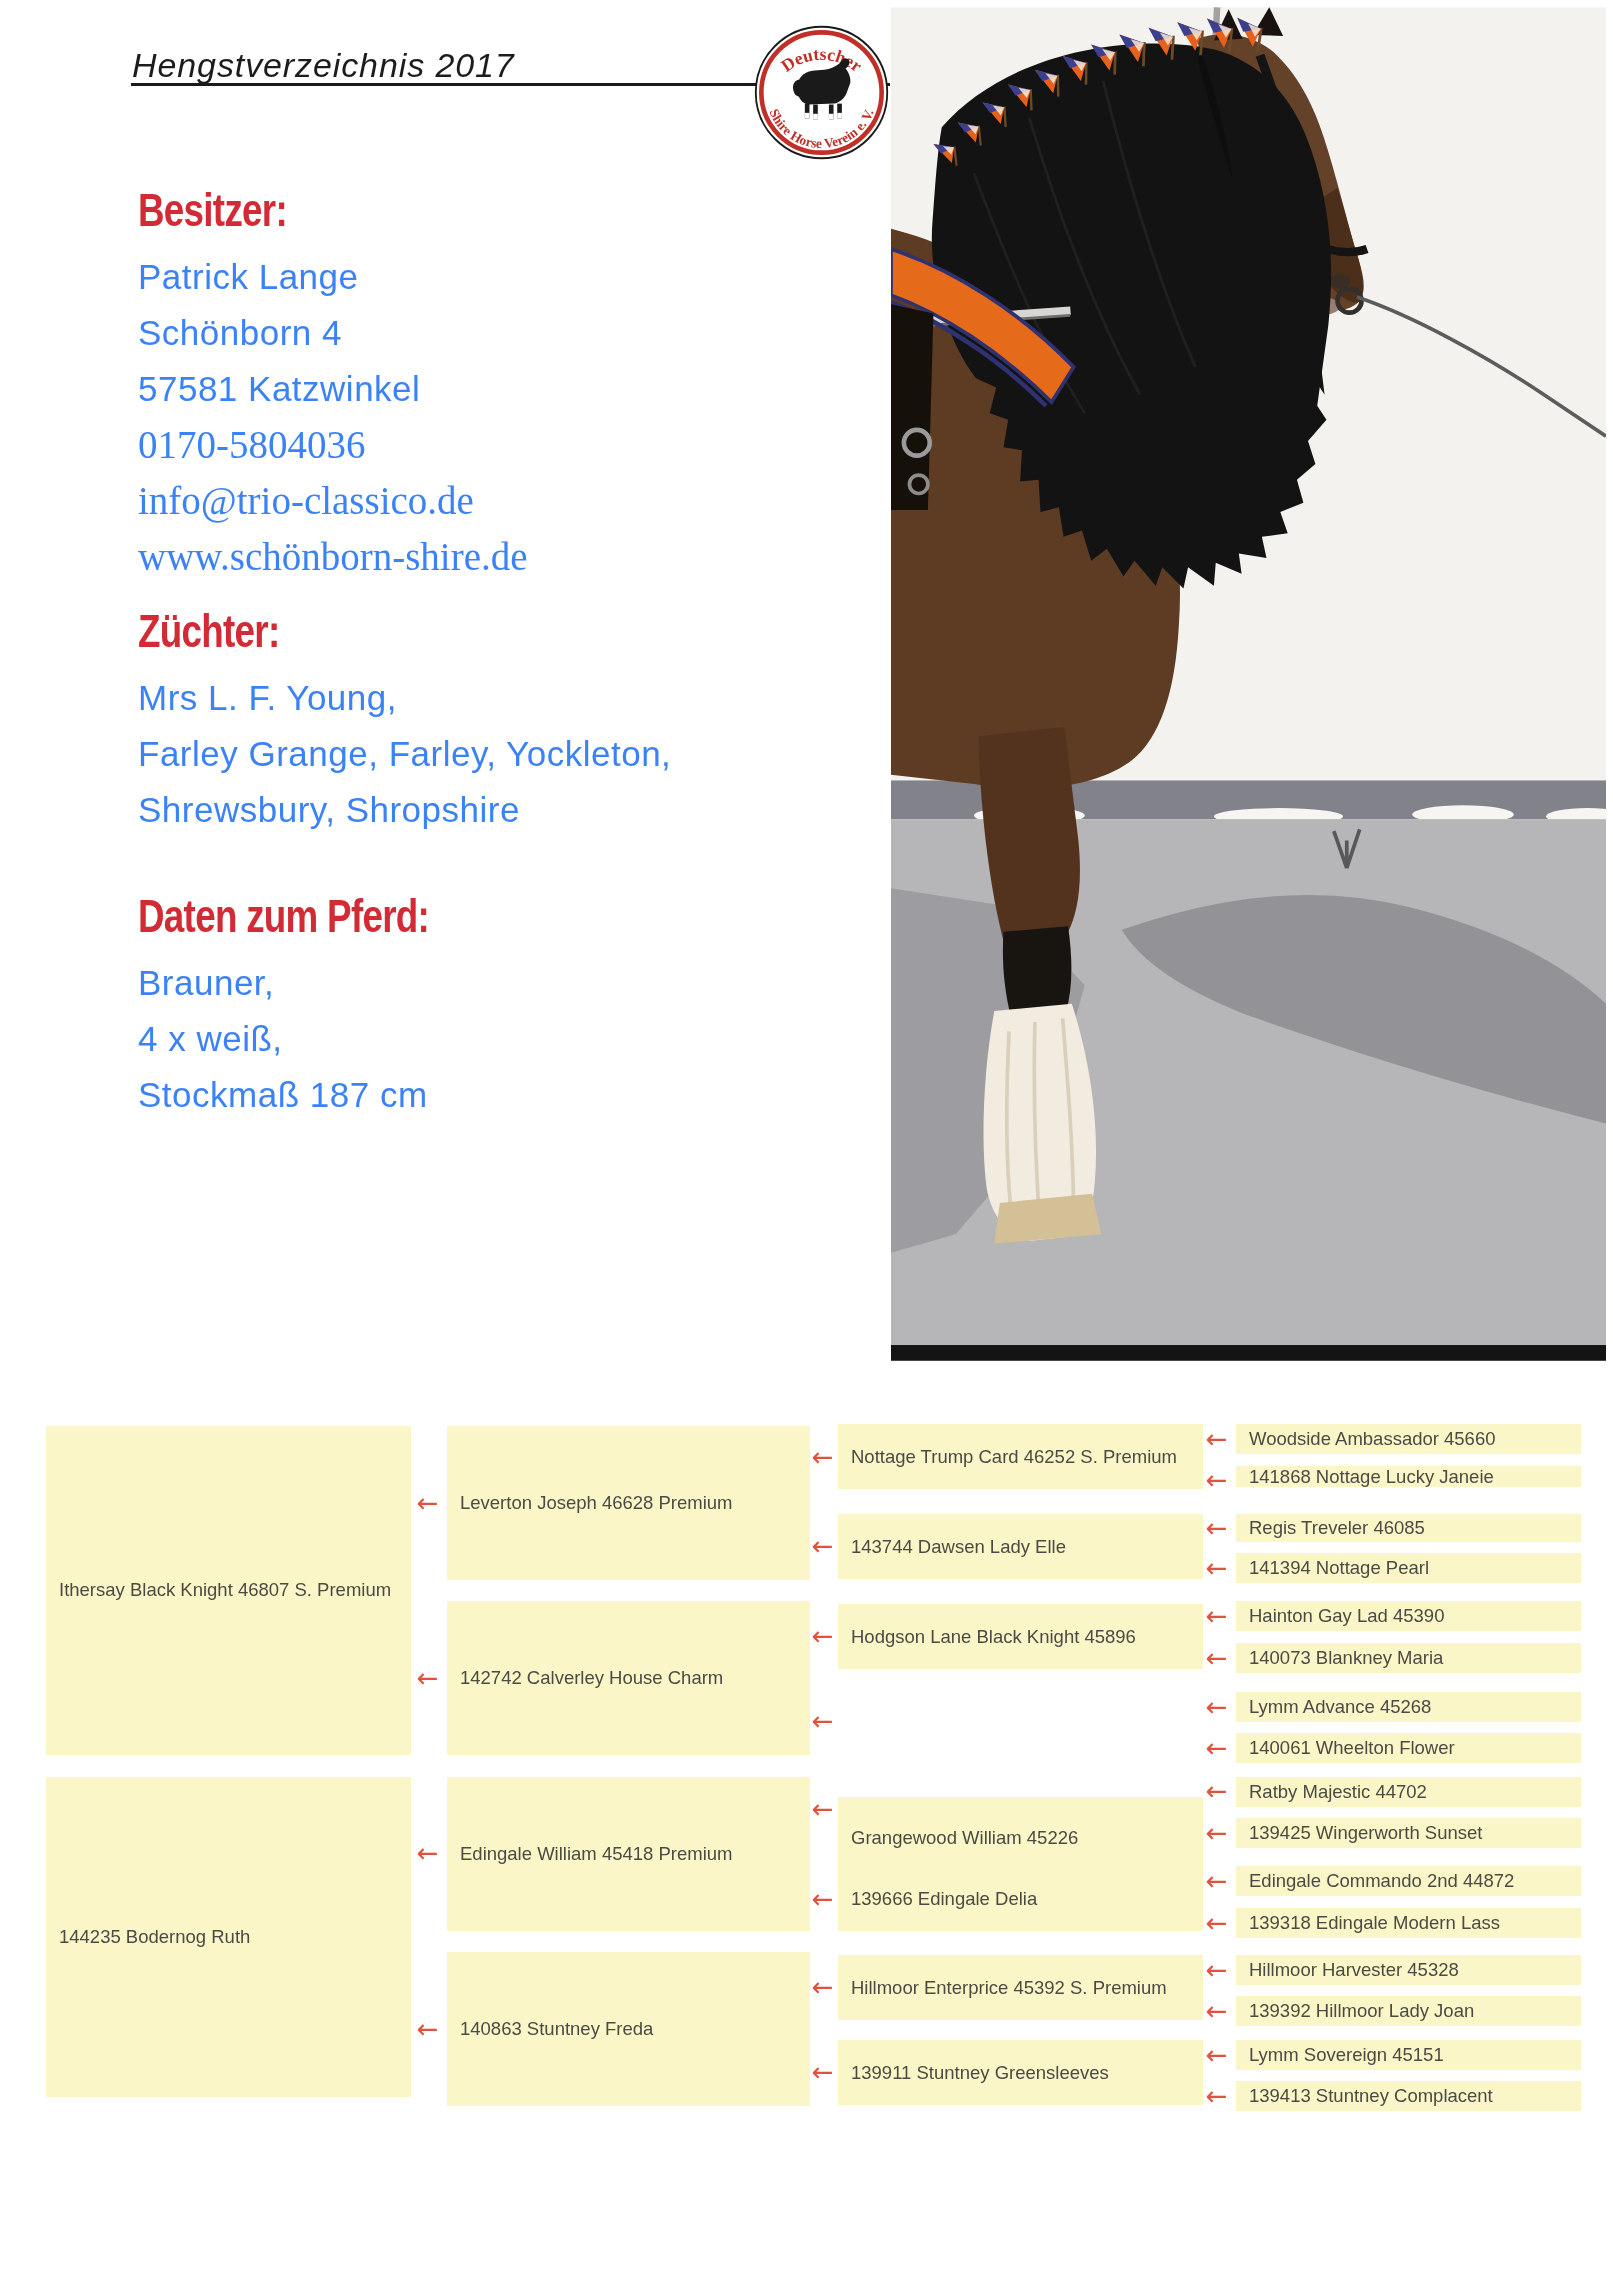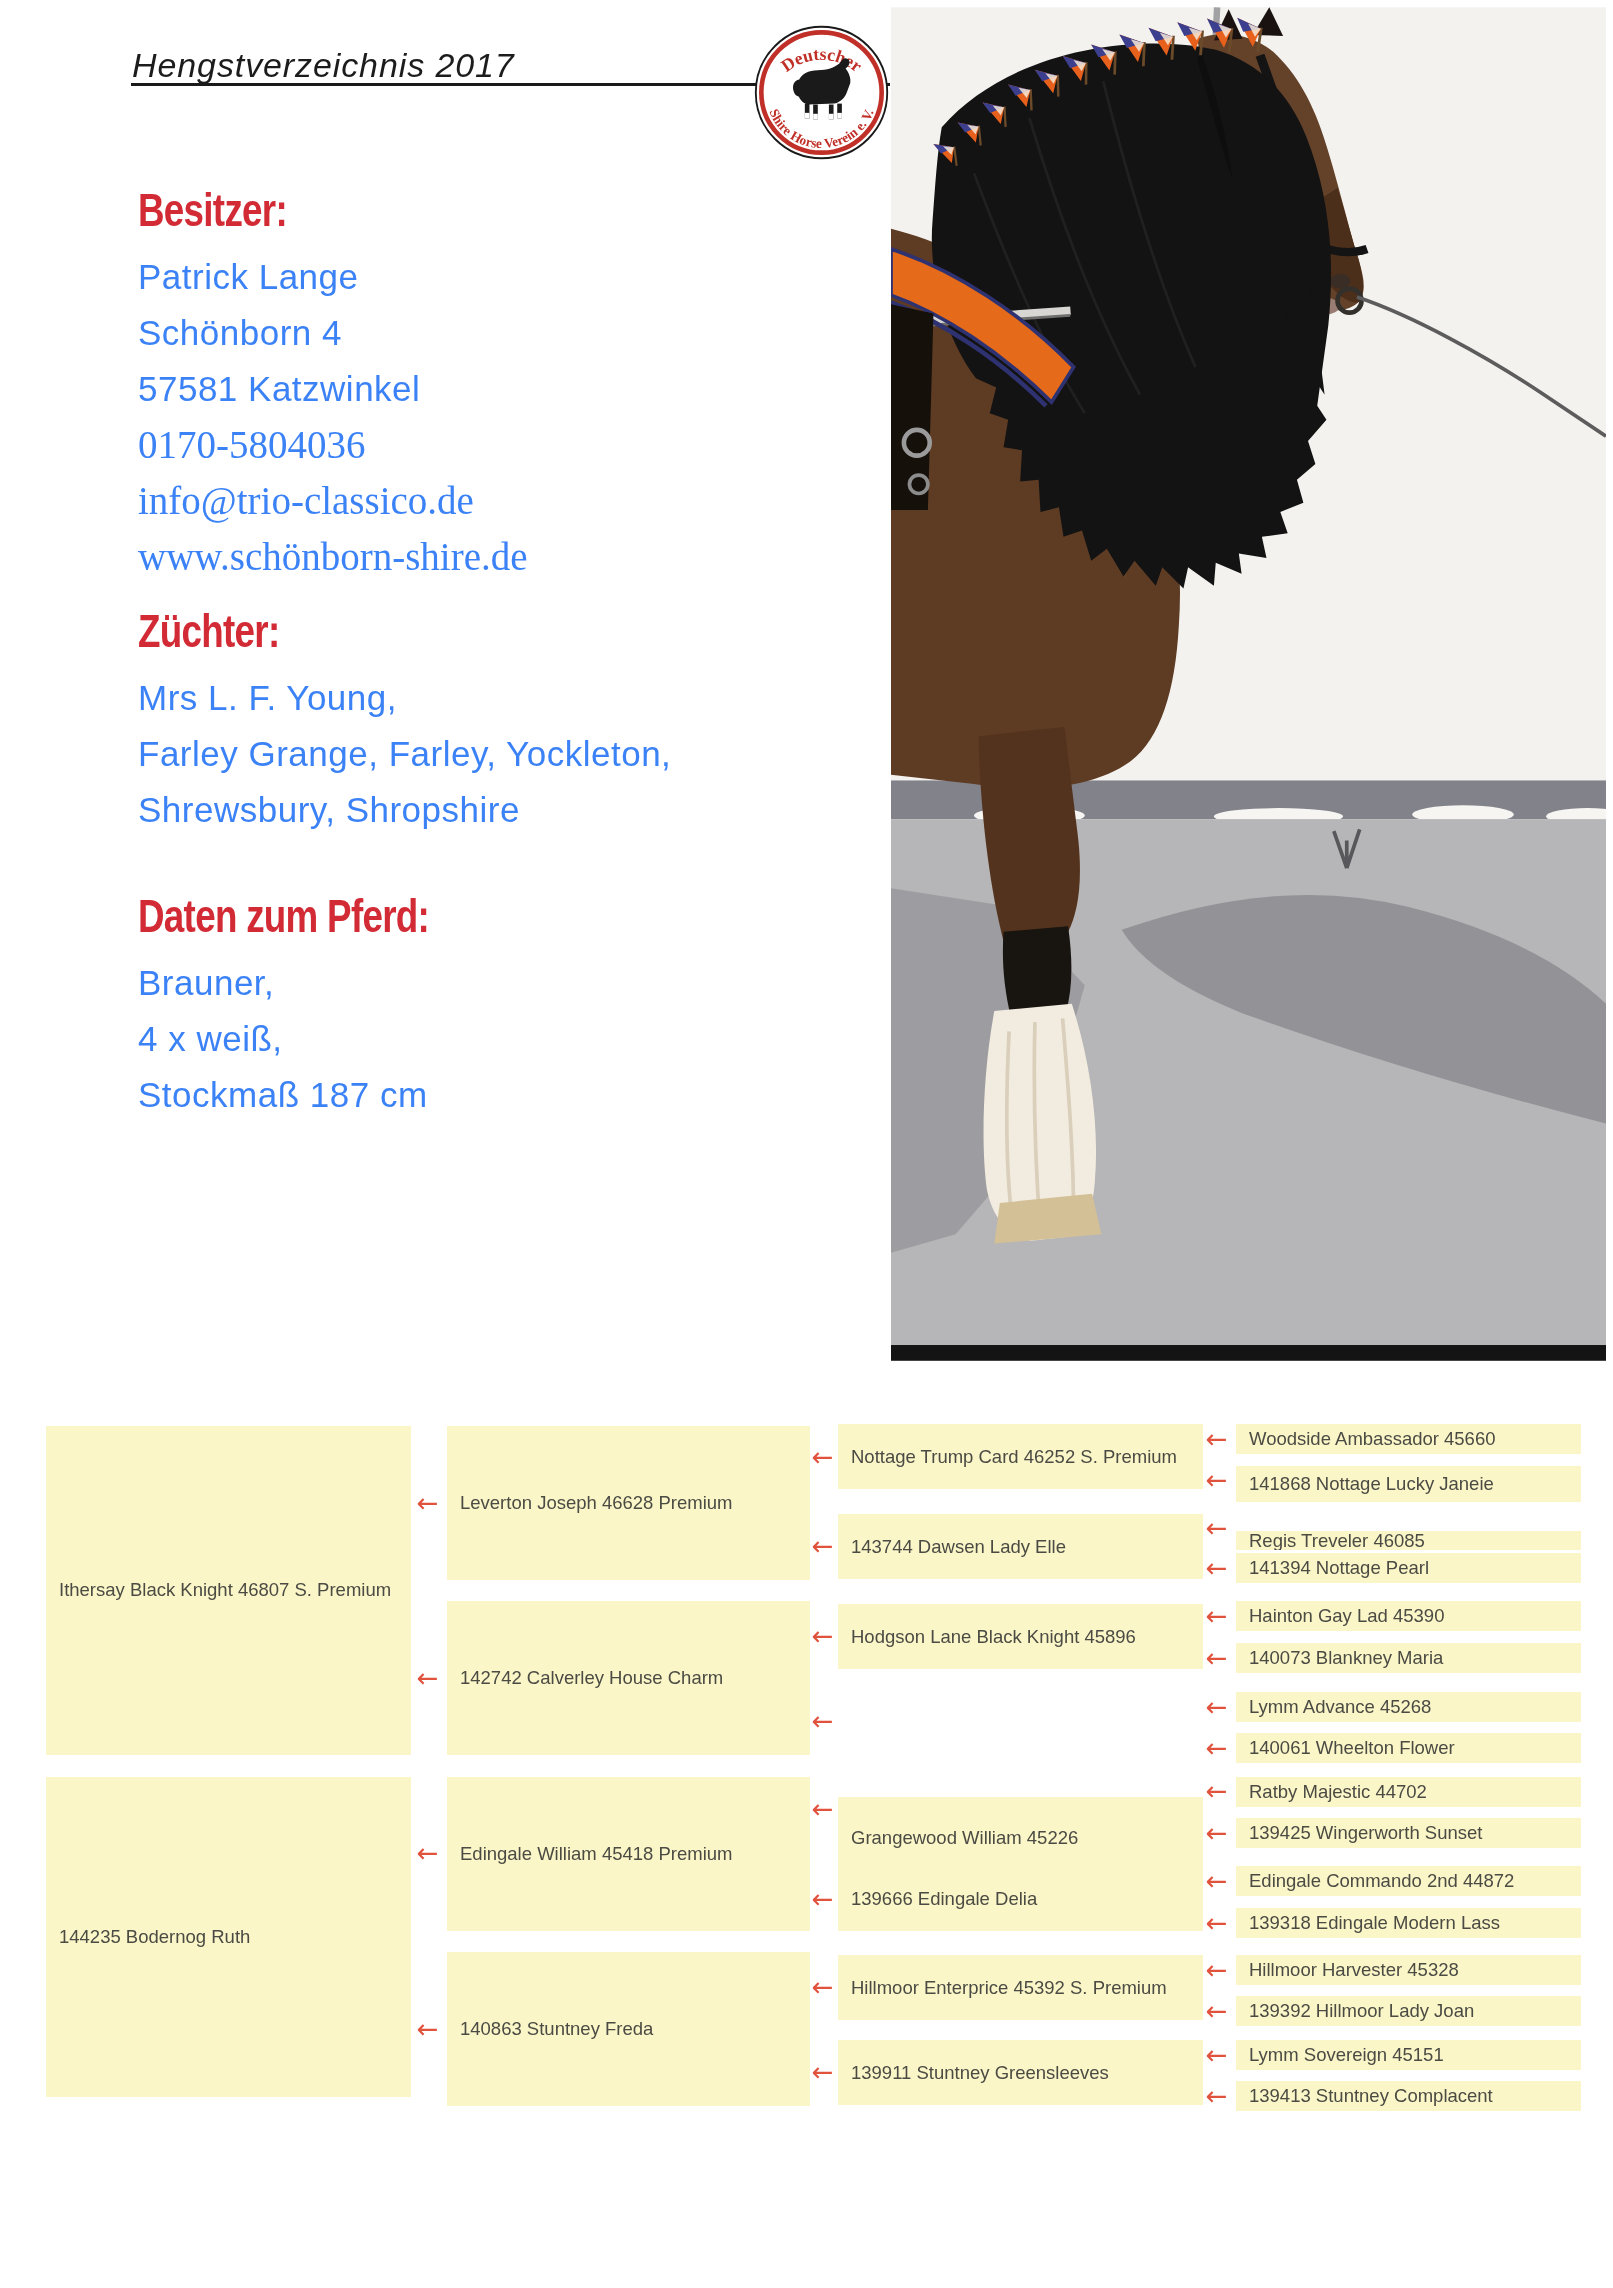--- a/index.html
+++ b/index.html
@@ -210,22 +210,22 @@
 
     <div class="pb c3" style="top:0px;height:65px;">Nottage Trump Card 46252 S. Premium</div>
     <div class="pb c3" style="top:90px;height:65px;">143744  Dawsen Lady Elle</div>
     <div class="pb c3" style="top:180px;height:65px;">Hodgson Lane Black Knight 45896</div>
     <div class="pb c3" style="top:353px;height:81px;margin-top:20px;">Grangewood William 45226</div>
     <div class="pb c3" style="top:442px;height:65px;">139666  Edingale Delia</div>
     <div class="pb c3" style="top:531px;height:65px;">Hillmoor Enterprice 45392  S. Premium</div>
     <div class="pb c3" style="top:616px;height:65px;">139911 Stuntney Greensleeves</div>
 
     <div class="pb c4" style="top:0px;height:29.5px;">Woodside Ambassador 45660</div>
-    <div class="pb c4" style="top:42px;height:36px;">141868 Nottage Lucky Janeie</div>
-    <div class="pb c4" style="top:90px;height:19px;margin-top:17px;">Regis Treveler 46085</div>
+    <div class="pb c4" style="top:42px;height:21px;">141868 Nottage Lucky Janeie</div>
+    <div class="pb c4" style="top:90px;height:28px;">Regis Treveler 46085</div>
     <div class="pb c4" style="top:129px;height:29.5px;">141394 Nottage Pearl</div>
     <div class="pb c4" style="top:177px;height:29.5px;">Hainton Gay Lad 45390</div>
     <div class="pb c4" style="top:219px;height:29.5px;">140073 Blankney Maria</div>
     <div class="pb c4" style="top:268px;height:29.5px;">Lymm Advance 45268</div>
     <div class="pb c4" style="top:309px;height:29.5px;">140061 Wheelton Flower</div>
     <div class="pb c4" style="top:353px;height:29.5px;">Ratby Majestic 44702</div>
     <div class="pb c4" style="top:394px;height:29.5px;">139425 Wingerworth Sunset</div>
     <div class="pb c4" style="top:442px;height:29.5px;">Edingale Commando 2nd 44872</div>
     <div class="pb c4" style="top:484px;height:29.5px;">139318 Edingale Modern Lass</div>
     <div class="pb c4" style="top:531px;height:29.5px;">Hillmoor Harvester 45328</div>

